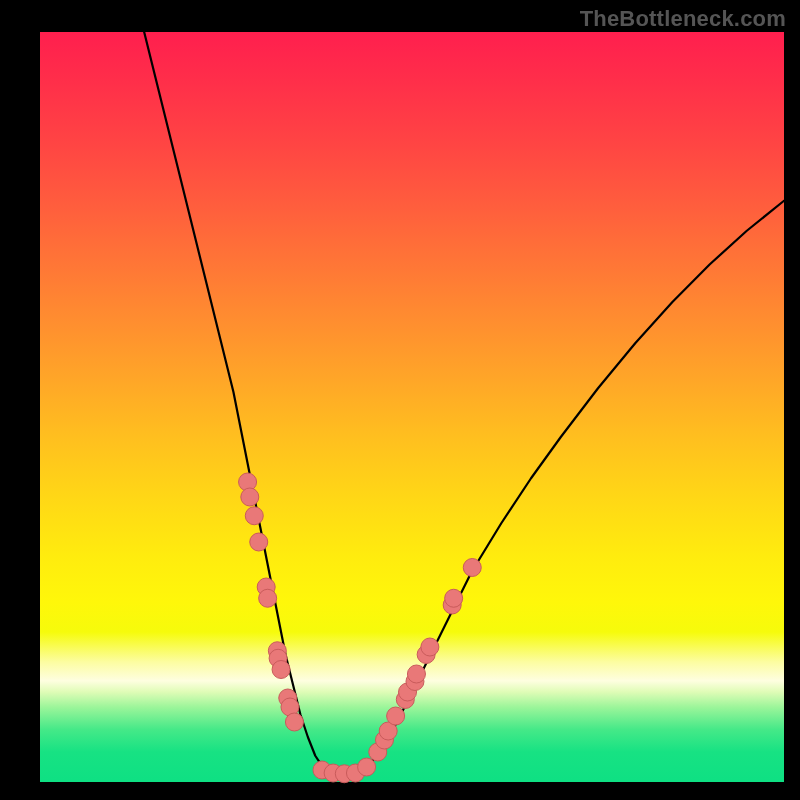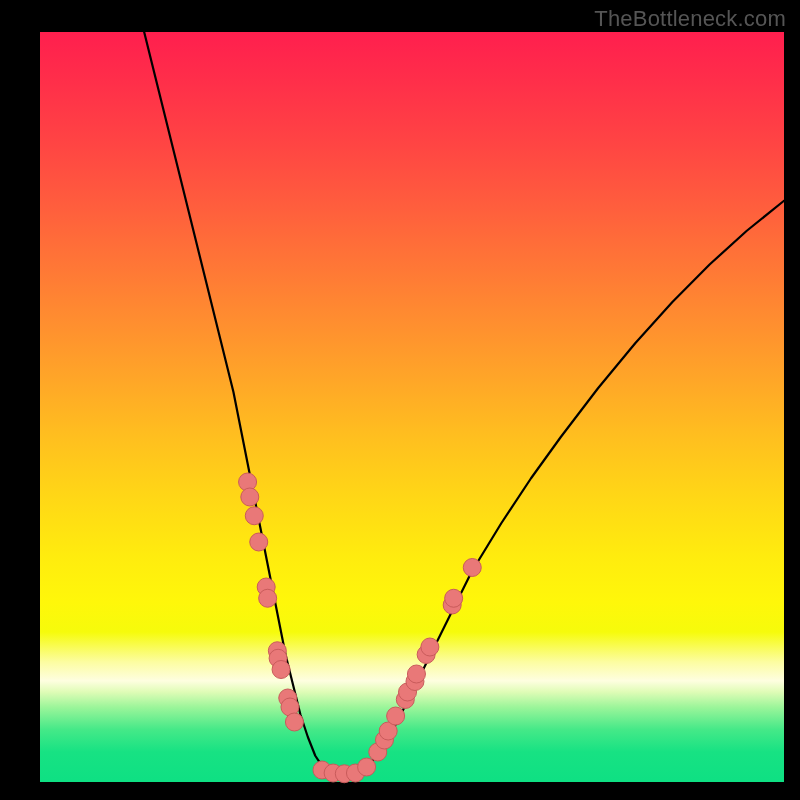--- a/index.html
+++ b/index.html
@@ -53,21 +53,21 @@
     width: 744px;
     height: 750px;
     overflow: visible;
   }
   .watermark {
     position: absolute;
     top: 6px;
     right: 14px;
     color: #555;
     font-size: 22px;
-    font-weight: 400;
+    font-weight: 700;
     letter-spacing: 0.2px;
     font-family: Arial, Helvetica, sans-serif;
   }
 </style>
 </head>
 <body>
 
 <div class="stage">
   <div class="watermark">TheBottleneck.com</div>
 

